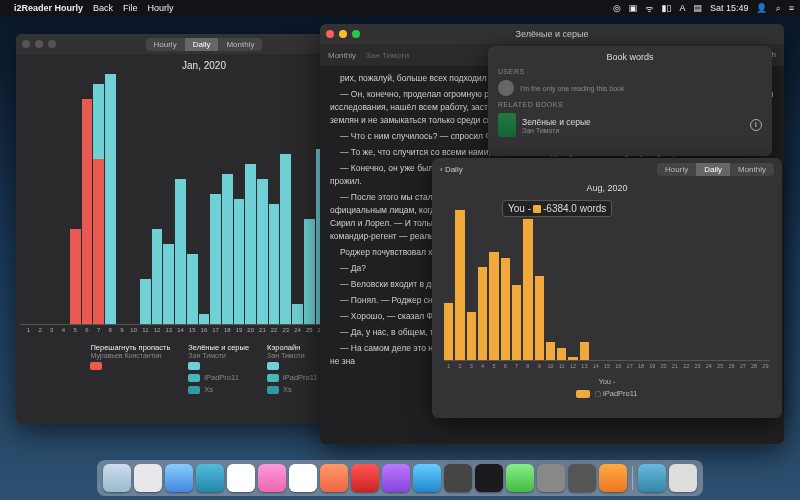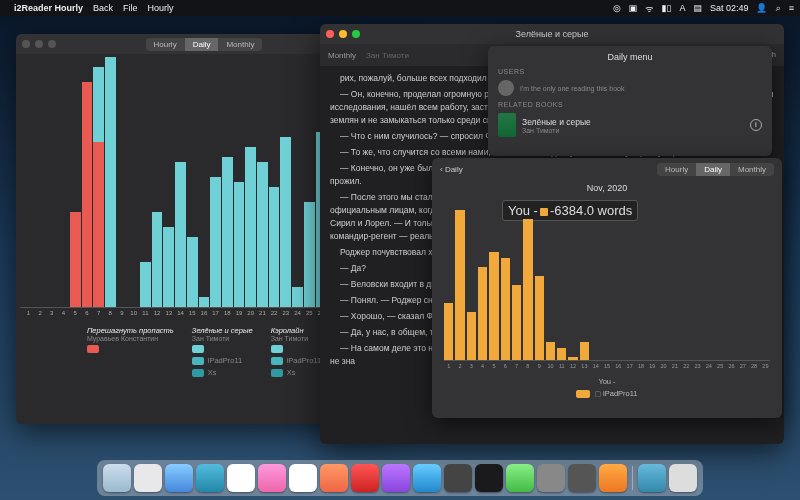--- a/index.html
+++ b/index.html
@@ -28,21 +28,21 @@
   .seg span.on { background: #666; color: #fff; }
   
   #stats { left: 16px; top: 34px; width: 376px; height: 390px; }
   #stats .chart-title { text-align: center; font-size: 10px; color: #e8e8e8; margin-top: 6px; }
   #stats .chart { position: relative; height: 250px; margin: 4px 4px 0 4px; border-bottom: 1px solid #555; display: flex; align-items: flex-end; gap: 1px; padding: 0 3px; }
   #stats .chart .col { flex: 1; display: flex; flex-direction: column-reverse; align-items: stretch; gap: 0; }
   #stats .chart .seg-bar { width: 100%; }
   #stats .xaxis { display: flex; gap: 1px; padding: 2px 3px 0 3px; margin: 0 4px; }
   #stats .xaxis span { flex: 1; font-size: 6px; color: #aaa; text-align: center; }
   #stats .legend { display: flex; justify-content: center; gap: 18px; margin-top: 10px; font-size: 7.5px; color: #ccc; }
-  #stats .legend .lgcol .ttl { color: #eee; font-style: italic; }
+  #stats .legend .lgcol .ttl { color: #eee; }
   #stats .legend .lgcol .auth { color: #888; font-size: 7px; }
   #stats .legend .lgrow { display: flex; align-items: center; gap: 4px; margin-top: 3px; }
   #stats .legend .sw { width: 12px; height: 8px; border-radius: 2px; display: inline-block; }
   
   #reader { left: 320px; top: 24px; width: 464px; height: 420px; background: #202022; }
   #reader .toolbar { height: 22px; background: #2b2b2d; display: flex; align-items: center; font-size: 8px; color: #999; padding: 0 8px; gap: 10px; }
   #reader .body { position: relative; height: calc(100% - 42px); }
   #reader .text { position: absolute; left: 10px; right: 10px; top: 6px; bottom: 4px; font-size: 8.5px; line-height: 13px; color: #cfcfcf; overflow: hidden; }
   #reader .text p { margin-bottom: 3px; text-indent: 10px; }
   
@@ -53,21 +53,21 @@
   #menu .avatar { width: 16px; height: 16px; border-radius: 50%; background: #666; }
   #menu .cover { width: 18px; height: 24px; background: linear-gradient(#274,#163); border-radius: 2px; }
   #menu .info-ic { margin-left: auto; width: 12px; height: 12px; border: 1px solid #aaa; border-radius: 50%; font-size: 8px; line-height: 10px; text-align: center; }
   #menu .sub { color: #888; font-size: 7px; }
   
   #detail { left: 432px; top: 158px; width: 350px; height: 260px; background: #333336; border-radius: 6px; z-index: 60; box-shadow: 0 6px 24px rgba(0,0,0,.6); color: #ddd; font-size: 8.5px; }
   #detail .dbar { display: flex; align-items: center; padding: 5px 8px; gap: 8px; }
   #detail .dbar .bk { color: #ccc; font-size: 8px; }
   #detail .dseg { margin-left: auto; }
   #detail .dtitle { text-align: center; font-size: 9px; margin: 2px 0 4px; }
-  #detail .tooltip { position: absolute; left: 70px; top: 42px; background: #222; border: 1px solid #555; border-radius: 3px; padding: 2px 5px; font-size: 13px; color: #ddd; }
+  #detail .tooltip { position: absolute; left: 70px; top: 42px; background: #222; border: 1px solid #555; border-radius: 3px; padding: 2px 5px; font-size: 10px; color: #ddd; }
   #detail .tooltip .osw { display: inline-block; width: 8px; height: 8px; background: #f2a93c; border-radius: 1px; vertical-align: middle; margin: 0 2px; }
   #detail .dchart { position: relative; height: 150px; margin: 18px 12px 0 12px; border-bottom: 1px solid #555; display: flex; align-items: flex-end; gap: 2px; }
   #detail .dchart .b { flex: 1; background: #f2a93c; }
   #detail .dx { display: flex; gap: 2px; margin: 2px 12px 0 12px; }
   #detail .dx span { flex: 1; font-size: 5.5px; color: #999; text-align: center; }
   #detail .dlegend { text-align: center; margin-top: 8px; font-size: 7.5px; color: #bbb; }
   #detail .dlegend .r { margin-top: 3px; }
   #detail .dlegend .osw { display: inline-block; width: 14px; height: 8px; background: #f2a93c; border-radius: 2px; vertical-align: middle; margin-right: 4px; }
   .abs { position: absolute; }
 </style>
@@ -80,21 +80,21 @@
   <span class="mitem">Back</span>
   <span class="mitem">File</span>
   <span class="mitem">Hourly</span>
   <div class="right">
     <span>◎</span>
     <span>▣</span>
     <span>ᯤ</span>
     <span>▮▯</span>
     <span>A</span>
     <span>▤</span>
-    <span>Sat 02:49</span>
+    <span>Sat 15:49</span>
     <span>👤</span>
     <span>⌕</span>
     <span>≡</span>
   </div>
 </div>
 
 <div id="stats" class="win">
   <div class="titlebar">
     <div class="tl">
         <span class="d"></span>
@@ -102,20 +102,21 @@
         <span class="d"></span>
       </div>
     <div class="win-title">
       <div class="seg">
         <span>Hourly</span>
         <span class="on">Daily</span>
         <span>Monthly</span>
       </div>
     </div>
   </div>
+  <div class="chart-title">Jan, 2020</div>
   <div class="chart" id="jan-chart">
       <div class="col"></div>
       <div class="col"></div>
       <div class="col"></div>
       <div class="col"></div>
       <div class="col">
         <div class="seg-bar" style="height: 95px; background: rgb(232, 90, 82);"></div>
       </div>
       <div class="col">
         <div class="seg-bar" style="height: 225px; background: rgb(232, 90, 82);"></div>
@@ -298,21 +299,21 @@
         <p>— Понял. — Роджер снова обратился к Зелёным.</p>
         <p>— Хорошо, — сказал Ференцо. — Значит, сначала командовал… имеет­ся в виду аморфная группа людей.</p>
         <p>— Да, у нас, в общем, так и было.</p>
         <p>— На самом деле это не совсем ответ на мой вопрос, — сказала Лорел. Но по большому счёту, именно они не зна­</p>
       </div>
   </div>
 
 </div>
 
 <div id="menu" class="abs">
-  <div class="hdr">Daily menu</div>
+  <div class="hdr">Book words</div>
   <div class="sect">USERS</div>
   <div class="row">
     <div class="avatar"></div>
     <span class="sub">I'm the only one reading this book</span>
   </div>
   <div class="sect">RELATED BOOKS</div>
   <div class="row">
     <div class="cover"></div>
     <div>
       <div>Зелёные и серые</div>
@@ -324,21 +325,21 @@
 
 <div id="detail" class="abs">
   <div class="dbar">
     <span class="bk">‹ <span>Daily</span></span>
     <div class="seg dseg">
       <span>Hourly</span>
       <span class="on">Daily</span>
       <span>Monthly</span>
     </div>
   </div>
-  <div class="dtitle">Nov, 2020</div>
+  <div class="dtitle">Aug, 2020</div>
   <div class="tooltip">
     <span>You -</span><span class="osw"></span><span>-6384.0 words</span>
   </div>
   <div class="dchart" id="feb-chart">
       <div class="b" style="height: 57px;"></div>
       <div class="b" style="height: 150px;"></div>
       <div class="b" style="height: 48px;"></div>
       <div class="b" style="height: 93px;"></div>
       <div class="b" style="height: 108px;"></div>
       <div class="b" style="height: 102px;"></div>

